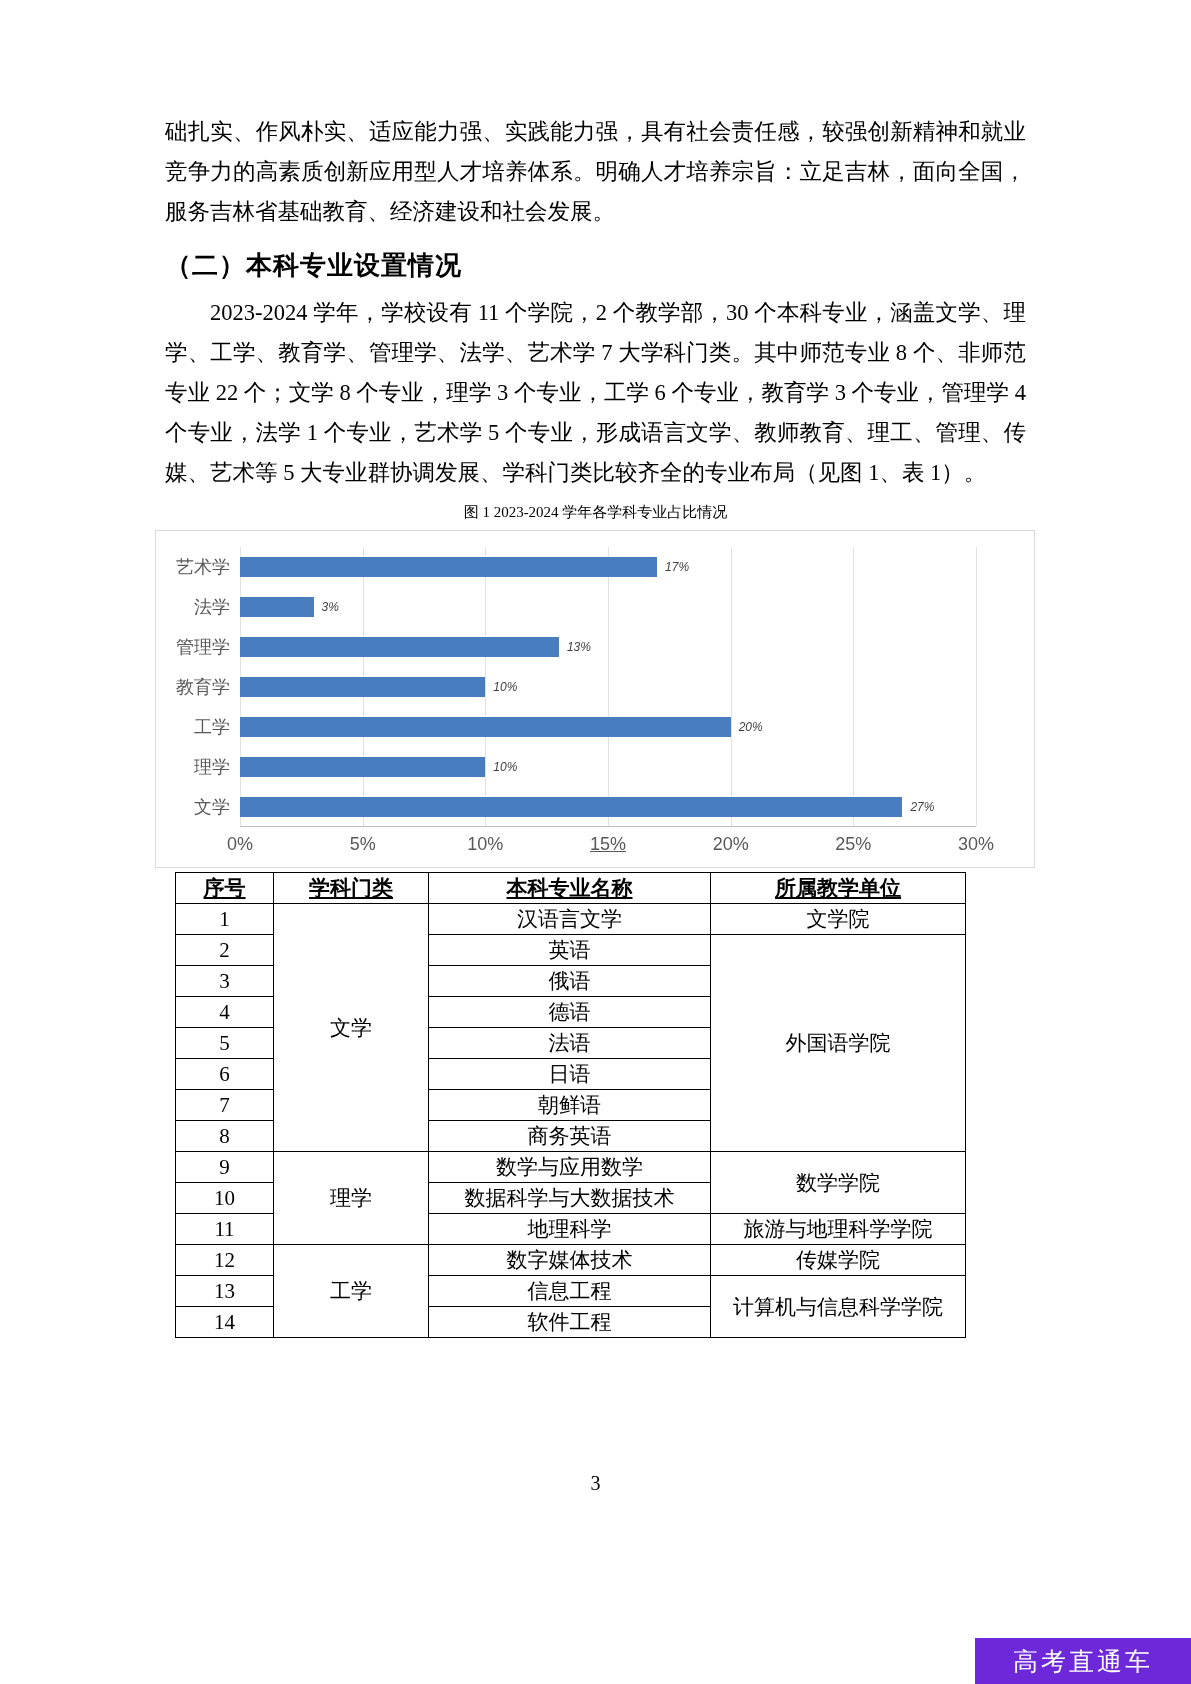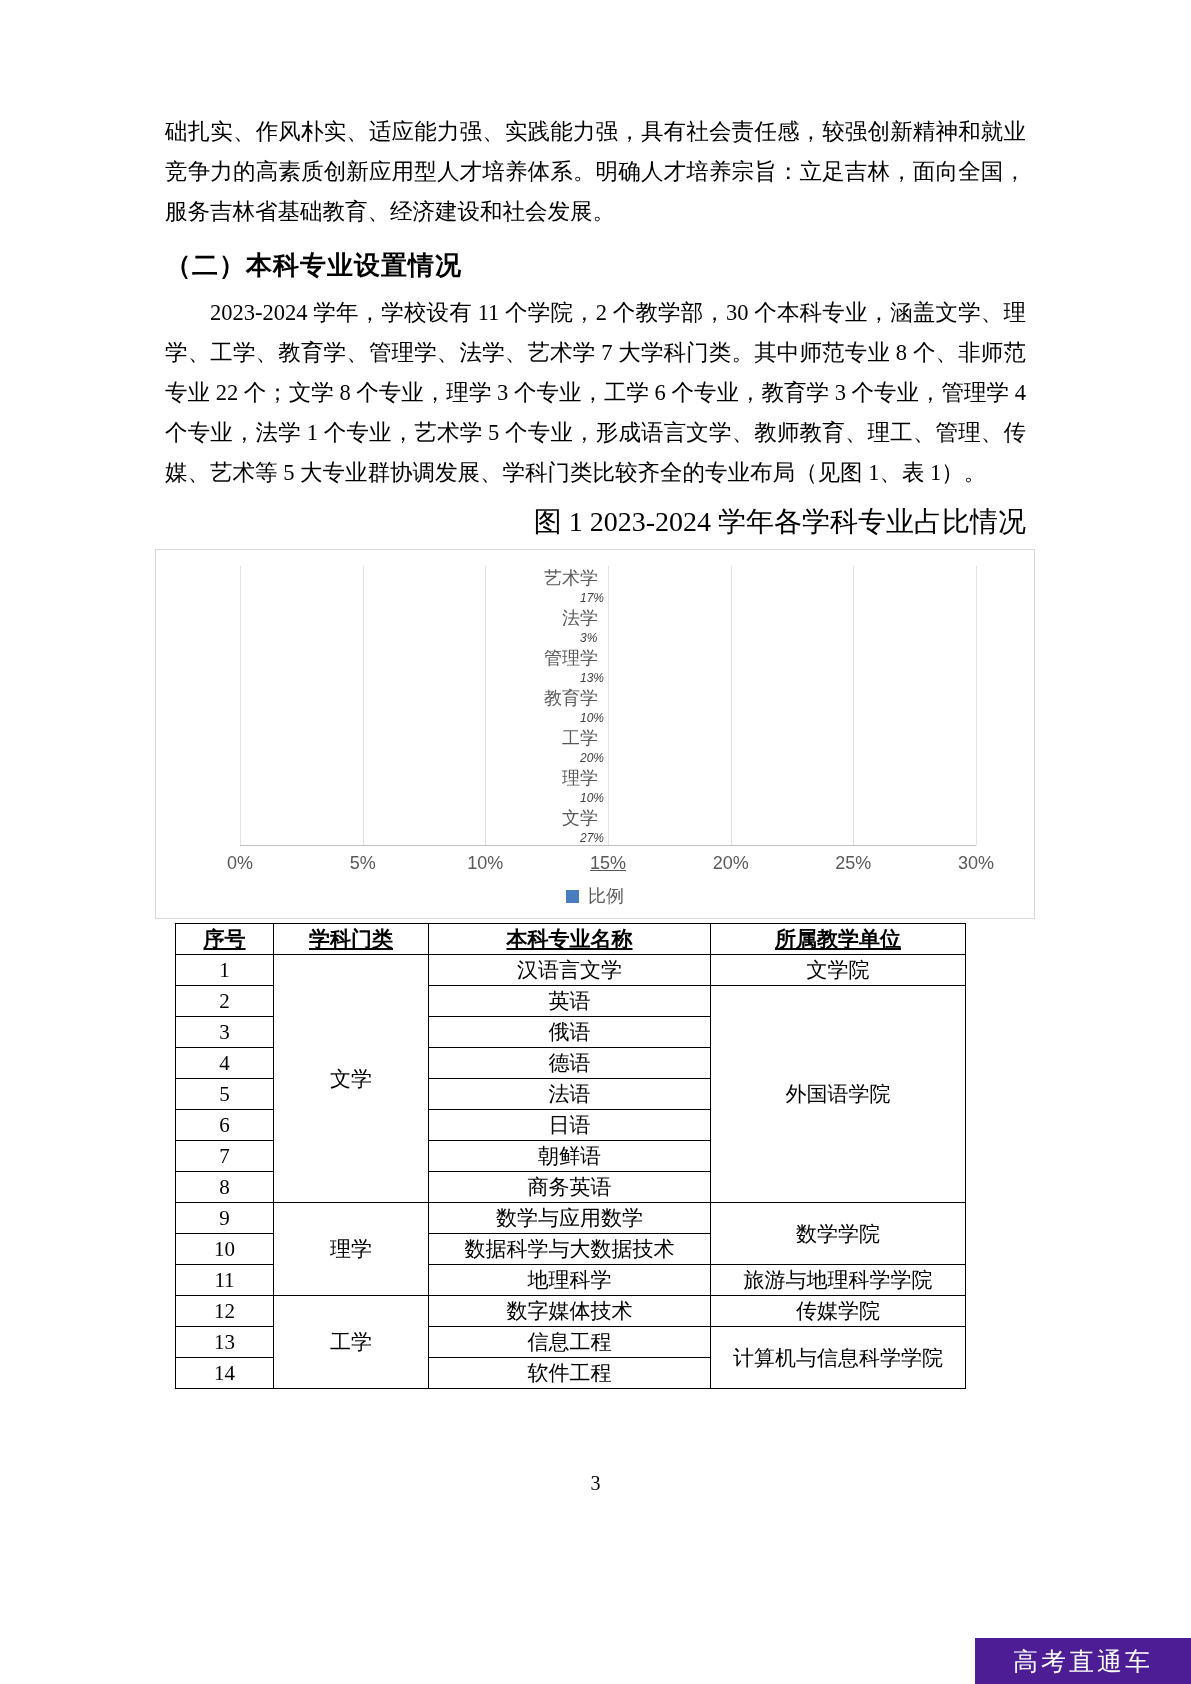--- a/index.html
+++ b/index.html
@@ -14,21 +14,21 @@
   .para { font-size:22.5px; line-height:40px; text-align:justify; color:#000; }
   .para.indent { text-indent:2em; }
 
   .section-heading {
     font-family:Liberation Serif, serif;
     font-size:26px; font-weight:bold; letter-spacing:1px;
     margin:16px 0 10px 0;
   }
 
   .fig-caption, .tbl-caption {
-    text-align:right; font-size:28px; margin:10px 0 8px 0;
+    text-align:center; font-size:15px; margin:10px 0 8px 0;
   }
 
   
   .chart-box {
     border:1px solid #d9d9d9;
     margin-top:4px;
     margin-left:-10px;
     width:880px;
     padding:16px 12px 10px 12px;
     font-family:"Liberation Sans", sans-serif;
@@ -36,21 +36,21 @@
   }
   .chart-area { position:relative; margin-right:46px; }
   .grid-layer {
     position:absolute; left:72px; right:0; top:0; bottom:0;
     border-bottom:1px solid #c0c0c0;
   }
   .gridline {
     position:absolute; top:0; bottom:0; width:1px; background:#e2e2e2;
   }
   .rows-layer { position:relative; z-index:1; }
-  .crow { display:flex; align-items:center; height:40px;flex-direction:column; }
+  .crow { display:flex; align-items:center; height:40px; }
   .clabel {
     flex:none; width:72px; text-align:right; padding-right:10px;
     font-size:18px; color:#595959; white-space:nowrap;
   }
   .ctrack { flex:1; position:relative; height:20px; }
   .cbar { position:absolute; left:0; top:0; bottom:0; }
   .cval {
     position:absolute; top:50%; transform:translateY(-50%);
     font-size:12px; color:#3f3f3f; white-space:nowrap;font-style:italic;
   }
@@ -80,21 +80,21 @@
     font-size:21px; height:30px;text-decoration:underline;
   }
   .data-table td { font-family:"Liberation Serif", serif; font-size:21px; }
 
   .page-number {
     position:absolute; left:0; right:0; top:1472px;
     text-align:center; font-size:20px;
   }
   .watermark {
     position:absolute; right:0; bottom:0; width:216px; height:46px;
-    background:#4c1d95; color:#ffffff;
+    background:#6d28d9; color:#ffffff;
     font-family:"Liberation Sans", sans-serif; font-size:25px;
     letter-spacing:3px;
     display:flex; align-items:center; justify-content:center;
   }
 </style>
 </head>
 <body>
 
 <div class="page">
   <div class="content">
@@ -172,24 +172,20 @@
       </div>
       <div class="xaxis">
           <div class="xtick" style="left: 0%;">0%</div>
           <div class="xtick" style="left: 16.6667%;">5%</div>
           <div class="xtick" style="left: 33.3333%;">10%</div>
           <div class="xtick" style="left: 50%; text-decoration: underline;">15%</div>
           <div class="xtick" style="left: 66.6667%;">20%</div>
           <div class="xtick" style="left: 83.3333%;">25%</div>
           <div class="xtick" style="left: 100%;">30%</div>
         </div>
-      <div class="legend">
-        <span class="swatch" style="background: rgb(74, 124, 192);"></span>
-        <span class="legend-text">比例</span>
-      </div>
     </div>
 
 
     <table class="data-table">
       <colgroup>
         <col style="width:98px">
         <col style="width:155px">
         <col style="width:282px">
         <col style="width:255px">
       </colgroup>

